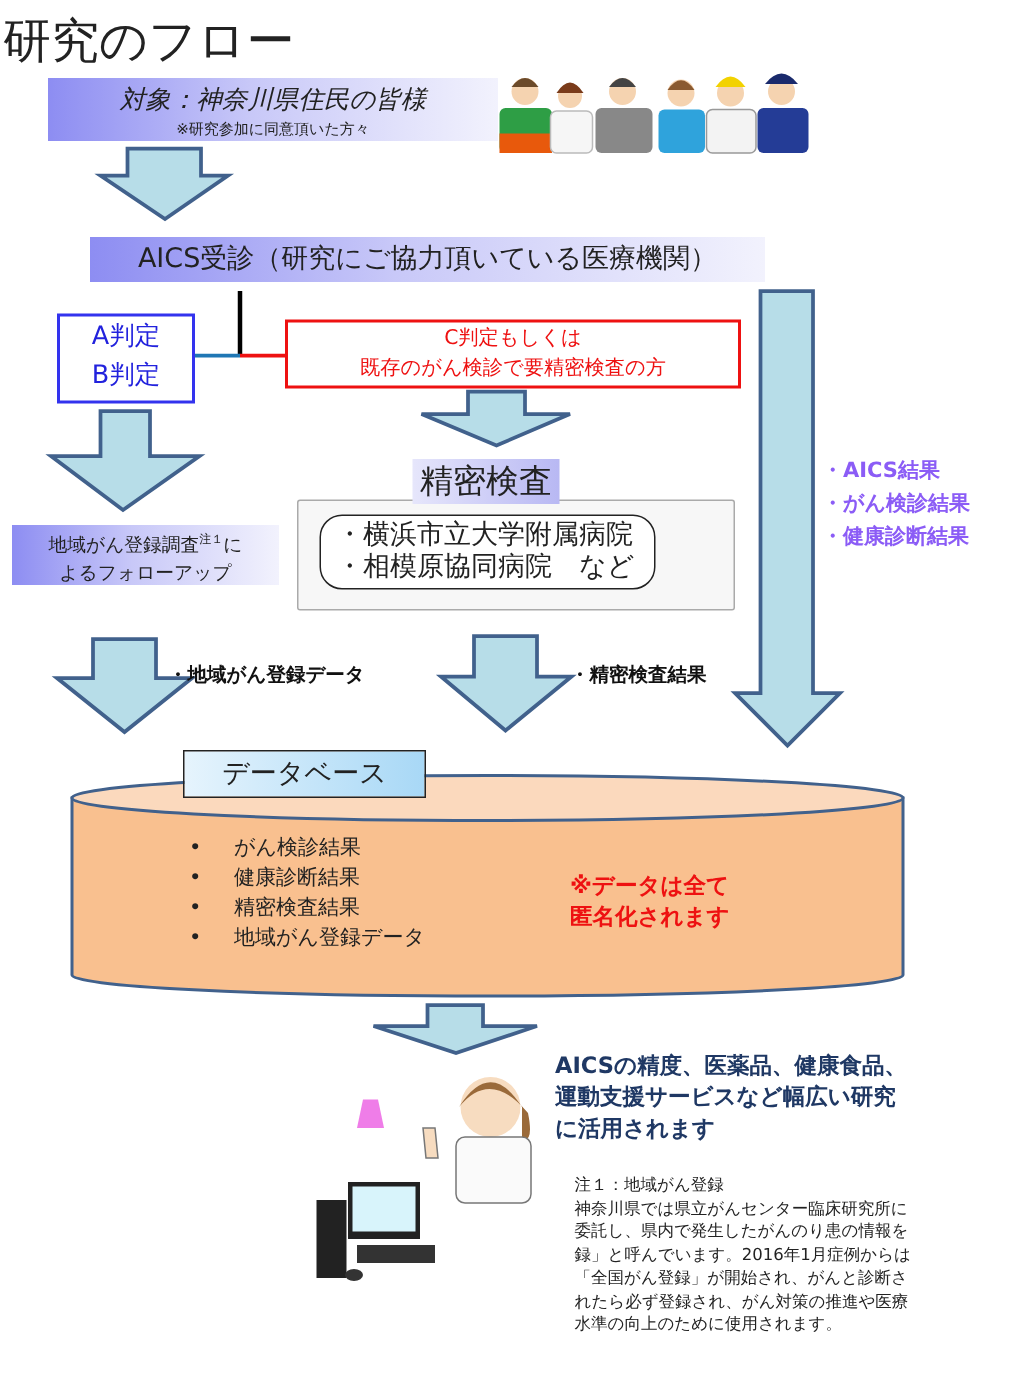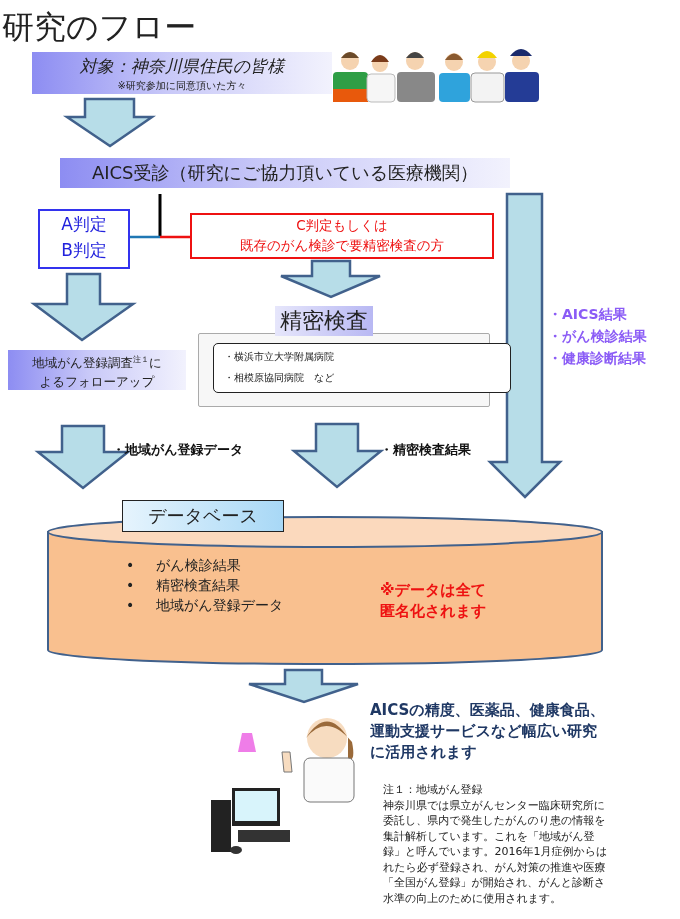--- a/index.html
+++ b/index.html
@@ -13,22 +13,22 @@
   .target-sub { font-size: 10px; margin-top: 1px; }
   .aics-box { left: 60px; top: 158px; width: 450px; height: 30px; text-align: center; font-size: 18px; line-height: 30px; }
   .ab-box { left: 38px; top: 209px; width: 88px; height: 56px; border: 2px solid #3333ee; background: #fff;
             color: #2222dd; font-size: 17px; text-align: center; line-height: 26px; }
   .c-box { left: 190px; top: 213px; width: 300px; height: 42px; border: 2px solid #ee1111; background: #fff;
            color: #ee1111; font-size: 13.5px; text-align: center; line-height: 20px; }
   .followup-box { left: 8px; top: 350px; width: 178px; height: 40px; font-size: 12.5px; text-align: center; line-height: 19px; }
   .followup-box sup { font-size: 8px; }
   .exam-outer { left: 198px; top: 333px; width: 290px; height: 72px; border: 1px solid #aaa; border-radius: 2px; background: #f7f7f7; }
   .exam-title { left: 275px; top: 306px; padding: 0 5px; font-size: 22px; background: linear-gradient(90deg, #e6e6fb, #b8b8f3); }
-  .exam-inner { left: 213px; top: 343px; width: 298px; height: 50px; border: 1.5px solid #222; border-radius: 5px; background: #fff;
-                font-size: 10px; line-height: 21px; padding: 2px 0 0 10px; box-sizing: border-box; }
+  .exam-inner { left: 213px; top: 343px; width: 224px; height: 50px; border: 1.5px solid #222; border-radius: 15px; background: #fff;
+                font-size: 18px; line-height: 21px; padding: 2px 0 0 10px; box-sizing: border-box; }
   .right-list { left: 548px; top: 303px; font-size: 14px; font-weight: bold; line-height: 22px; color: #8b5cf6; }
   .label-bold { font-size: 13px; font-weight: bold; color: #111; }
   .db-label { left: 122px; top: 500px; width: 160px; height: 30px; border: 1.5px solid #222; font-size: 18px; text-align: center; line-height: 30px;
               background: linear-gradient(90deg, #e6f4fd, #a8d8f6); }
   .db-list { left: 126px; top: 555px; font-size: 14px; line-height: 20px; }
   .db-list div span.b { display: inline-block; width: 30px; }
   .db-note { left: 380px; top: 580px; font-size: 15px; font-weight: bold; color: #ee1111; line-height: 21px; }
   .research { left: 370px; top: 700px; font-size: 15px; font-weight: bold; color: #1f3864; line-height: 21px; }
   .footnote { left: 383px; top: 782px; font-size: 11px; line-height: 15.5px; color: #222; width: 290px; }
   svg { position: absolute; left: 0; top: 0; }
@@ -141,37 +141,37 @@
   <div>・健康診断結果</div>
 </div>
 
 <div class="abs label-bold" style="left:112px; top:441px;">・地域がん登録データ</div>
 <div class="abs label-bold" style="left:380px; top:441px;">・精密検査結果</div>
 
 <div class="abs db-label">データベース</div>
 
 <div class="abs db-list">
   <div><span class="b">•</span><span>がん検診結果</span></div>
+  <div><span class="b">•</span><span>健康診断結果</span></div>
   <div><span class="b">•</span><span>精密検査結果</span></div>
   <div><span class="b">•</span><span>地域がん登録データ</span></div>
 </div>
 
 <div class="abs db-note">
   <div>※データは全て</div>
   <div>匿名化されます</div>
 </div>
 
 <div class="abs research">
   <div>AICSの精度、医薬品、健康食品、</div>
   <div>運動支援サービスなど幅広い研究</div>
   <div>に活用されます</div>
 </div>
 
 <div class="abs footnote">
   <div>注１：地域がん登録</div>
   <div>神奈川県では県立がんセンター臨床研究所に</div>
   <div>委託し、県内で発生したがんのり患の情報を</div>
-  <div>集計解析しています。これを「地域がん登</div>
   <div>録」と呼んでいます。2016年1月症例からは</div>
+  <div>「全国がん登録」が開始され、がんと診断さ</div>
   <div>れたら必ず登録され、がん対策の推進や医療</div>
-  <div>「全国がん登録」が開始され、がんと診断さ</div>
   <div>水準の向上のために使用されます。</div>
 </div>
 
 </body></html>

